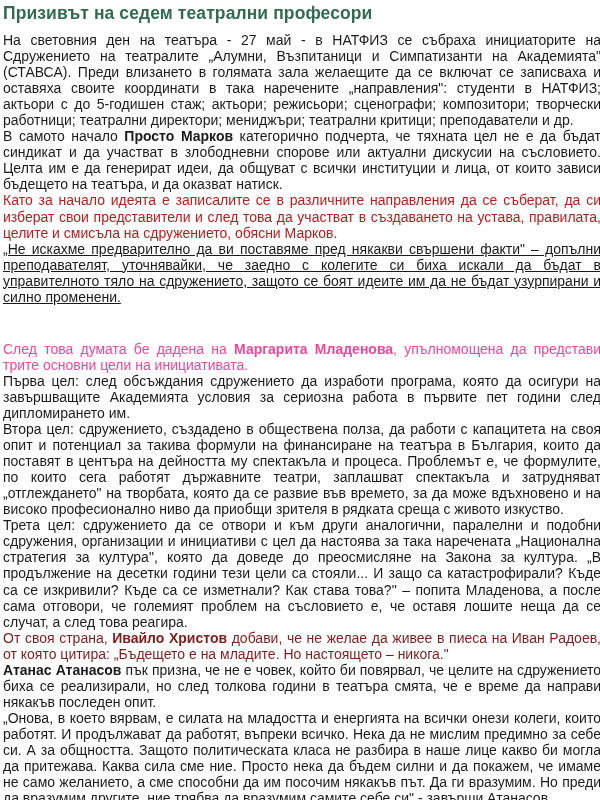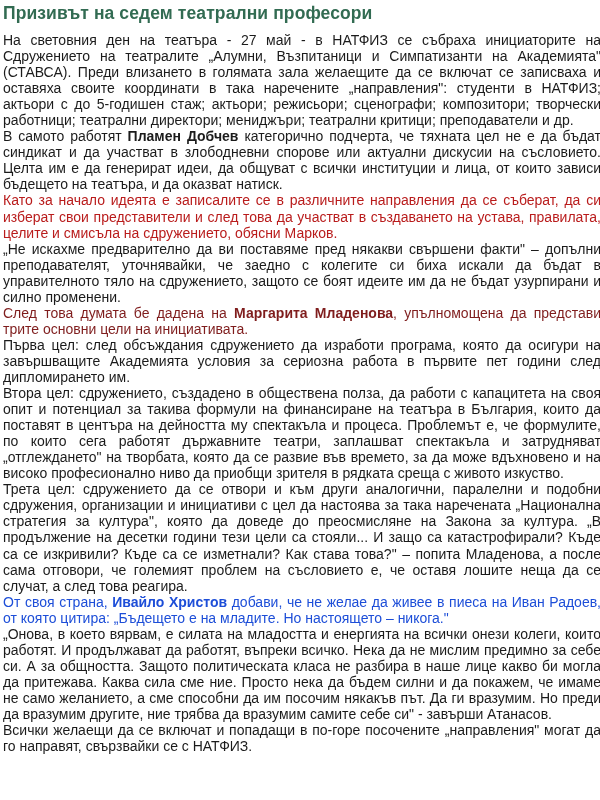--- a/index.html
+++ b/index.html
@@ -55,25 +55,26 @@
 </style>
 </head>
 <body>
 
 <div id="page">
 
   <h1 id="article-title" style="color: rgb(50, 107, 82);">Призивът на седем театрални професори</h1>
 
   <div class="body-copy">
       <p class="para" style="color: rgb(27, 27, 27);"><span>На световния ден на театъра - 27 май - в НАТФИЗ се събраха инициаторите на Сдружението на театралите „Алумни, Възпитаници и Симпатизанти на Академията" (СТАВСА). Преди влизането в голямата зала желаещите да се включат се записваха и оставяха своите координати в така наречените „направления": студенти в НАТФИЗ; актьори с до 5-годишен стаж; актьори; режисьори; сценографи; композитори; творчески работници; театрални директори; мениджъри; театрални критици; преподаватели и др.</span></p>
-      <p class="para" style="color: rgb(27, 27, 27);"><span>В самото работят </span><strong>Пламен Добчев</strong><span> категорично подчерта, че тяхната цел не е да бъдат синдикат и да участват в злободневни спорове или актуални дискусии на съсловието. Целта им е да генерират идеи, да общуват с всички институции и лица, от които зависи бъдещето на театъра, и да оказват натиск.</span></p>
+      <p class="para" style="color: rgb(27, 27, 27);"><span>В самото начало </span><strong>Просто Марков</strong><span> категорично подчерта, че тяхната цел не е да бъдат синдикат и да участват в злободневни спорове или актуални дискусии на съсловието. Целта им е да генерират идеи, да общуват с всички институции и лица, от които зависи бъдещето на театъра, и да оказват натиск.</span></p>
       <p class="para" style="color: #b91c1c;"><span>Като за начало идеята е записалите се в различните направления да се съберат, да си изберат свои представители и след това да участват в създаването на устава, правилата, целите и смисъла на сдружението, обясни Марков.</span></p>
-      <p class="para" style="color: rgb(27, 27, 27);"><span>„Не искахме предварително да ви поставяме пред някакви свършени факти" – допълни преподавателят, уточнявайки, че заедно с колегите си биха искали да бъдат в управителното тяло на сдружението, защото се боят идеите им да не бъдат узурпирани и силно променени.</span></p>
-      <p class="para" style="color: #7f1d1d;"><span>След това думата бе дадена на </span><strong>Маргарита Младенова</strong><span>, упълномощена да представи трите основни цели на инициативата.</span></p>
+      <p class="para" style="color: rgb(27, 27, 27); text-decoration: underline;"><span>„Не искахме предварително да ви поставяме пред някакви свършени факти" – допълни преподавателят, уточнявайки, че заедно с колегите си биха искали да бъдат в управителното тяло на сдружението, защото се боят идеите им да не бъдат узурпирани и силно променени.</span></p>
+      <p class="para" style="color: #ec4899; margin-top: 36px;"><span>След това думата бе дадена на </span><strong>Маргарита Младенова</strong><span>, упълномощена да представи трите основни цели на инициативата.</span></p>
       <p class="para" style="color: rgb(27, 27, 27);"><span>Първа цел: след обсъждания сдружението да изработи програма, която да осигури на завършващите Академията условия за сериозна работа в първите пет години след дипломирането им.</span></p>
       <p class="para" style="color: rgb(27, 27, 27);"><span>Втора цел: сдружението, създадено в обществена полза, да работи с капацитета на своя опит и потенциал за такива формули на финансиране на театъра в България, които да поставят в центъра на дейността му спектакъла и процеса. Проблемът е, че формулите, по които сега работят държавните театри, заплашват спектакъла и затрудняват „отглеждането" на творбата, която да се развие във времето, за да може вдъхновено и на високо професионално ниво да приобщи зрителя в рядката среща с живото изкуство.</span></p>
       <p class="para" style="color: rgb(27, 27, 27);"><span>Трета цел: сдружението да се отвори и към други аналогични, паралелни и подобни сдружения, организации и инициативи с цел да настоява за така наречената „Национална стратегия за култура", която да доведе до преосмисляне на Закона за култура. „В продължение на десетки години тези цели са стояли... И защо са катастрофирали? Къде са се изкривили? Къде са се изметнали? Как става това?" – попита Младенова, а после сама отговори, че големият проблем на съсловието е, че оставя лошите неща да се случат, а след това реагира.</span></p>
-      <p class="para" style="color: #1d4ed8;"><span>От своя страна, </span><strong>Ивайло Христов</strong><span> добави, че не желае да живее в пиеса на Иван Радоев, от която цитира: „Бъдещето е на младите. Но настоящето – никога."</span></p>
+      <p class="para" style="color: #7f1d1d;"><span>От своя страна, </span><strong>Ивайло Христов</strong><span> добави, че не желае да живее в пиеса на Иван Радоев, от която цитира: „Бъдещето е на младите. Но настоящето – никога."</span></p>
+      <p class="para" style="color: rgb(27, 27, 27);"><strong>Атанас Атанасов</strong><span> пък призна, че не е човек, който би повярвал, че целите на сдружението биха се реализирали, но след толкова години в театъра смята, че е време да направи някакъв последен опит.</span></p>
       <p class="para" style="color: rgb(27, 27, 27);"><span>„Онова, в което вярвам, е силата на младостта и енергията на всички онези колеги, които работят. И продължават да работят, въпреки всичко. Нека да не мислим предимно за себе си. А за общността. Защото политическата класа не разбира в наше лице какво би могла да притежава. Каква сила сме ние. Просто нека да бъдем силни и да покажем, че имаме не само желанието, а сме способни да им посочим някакъв път. Да ги вразумим. Но преди да вразумим другите, ние трябва да вразумим самите себе си" - завърши Атанасов.</span></p>
       <p class="para" style="color: rgb(27, 27, 27);"><span>Всички желаещи да се включат и попадащи в по-горе посочените „направления" могат да го направят, свързвайки се с НАТФИЗ.</span></p>
     </div>
 
 </div>
 
 </body></html>

